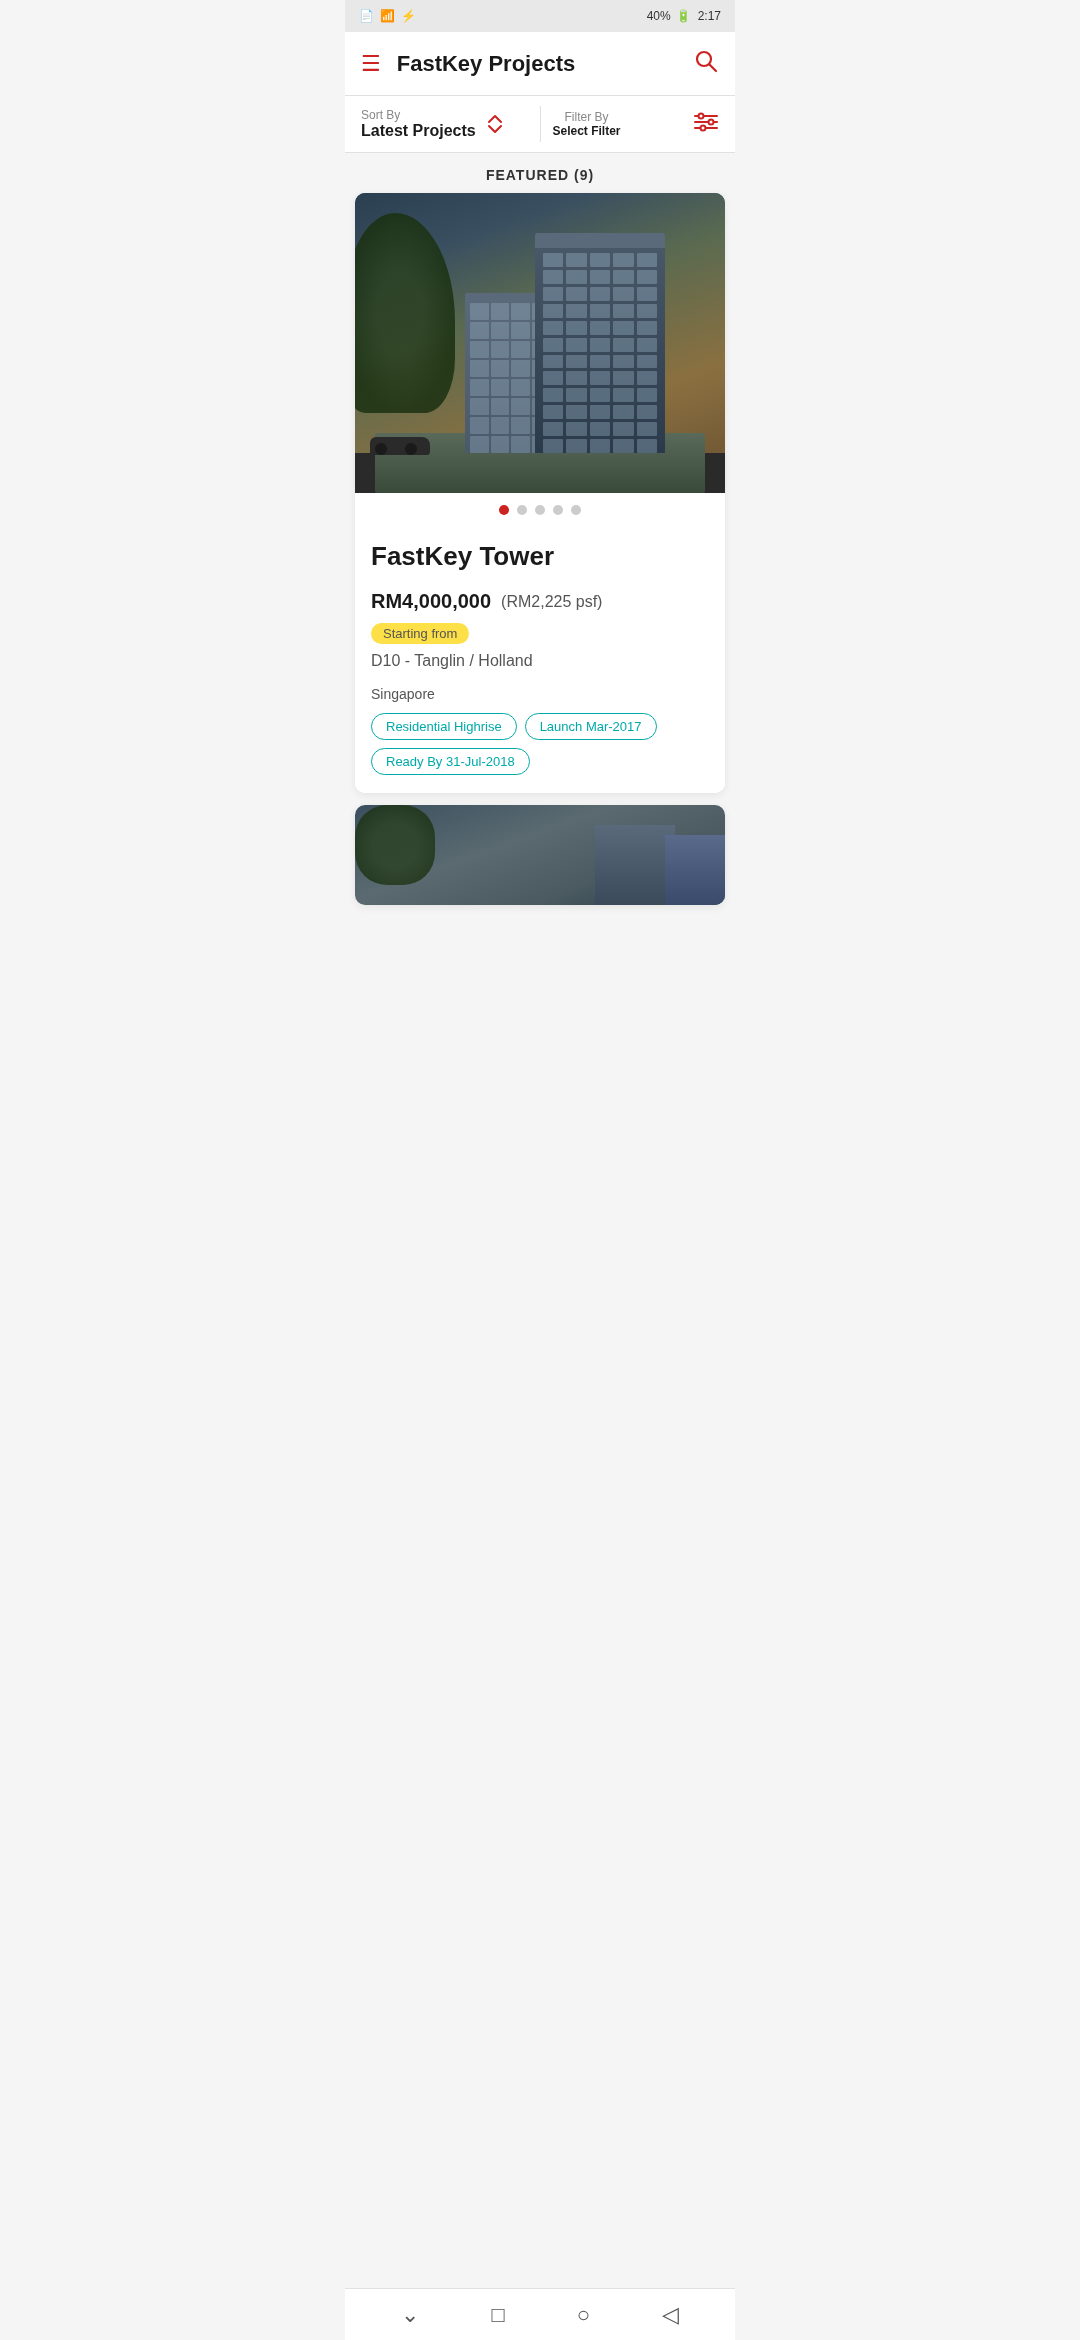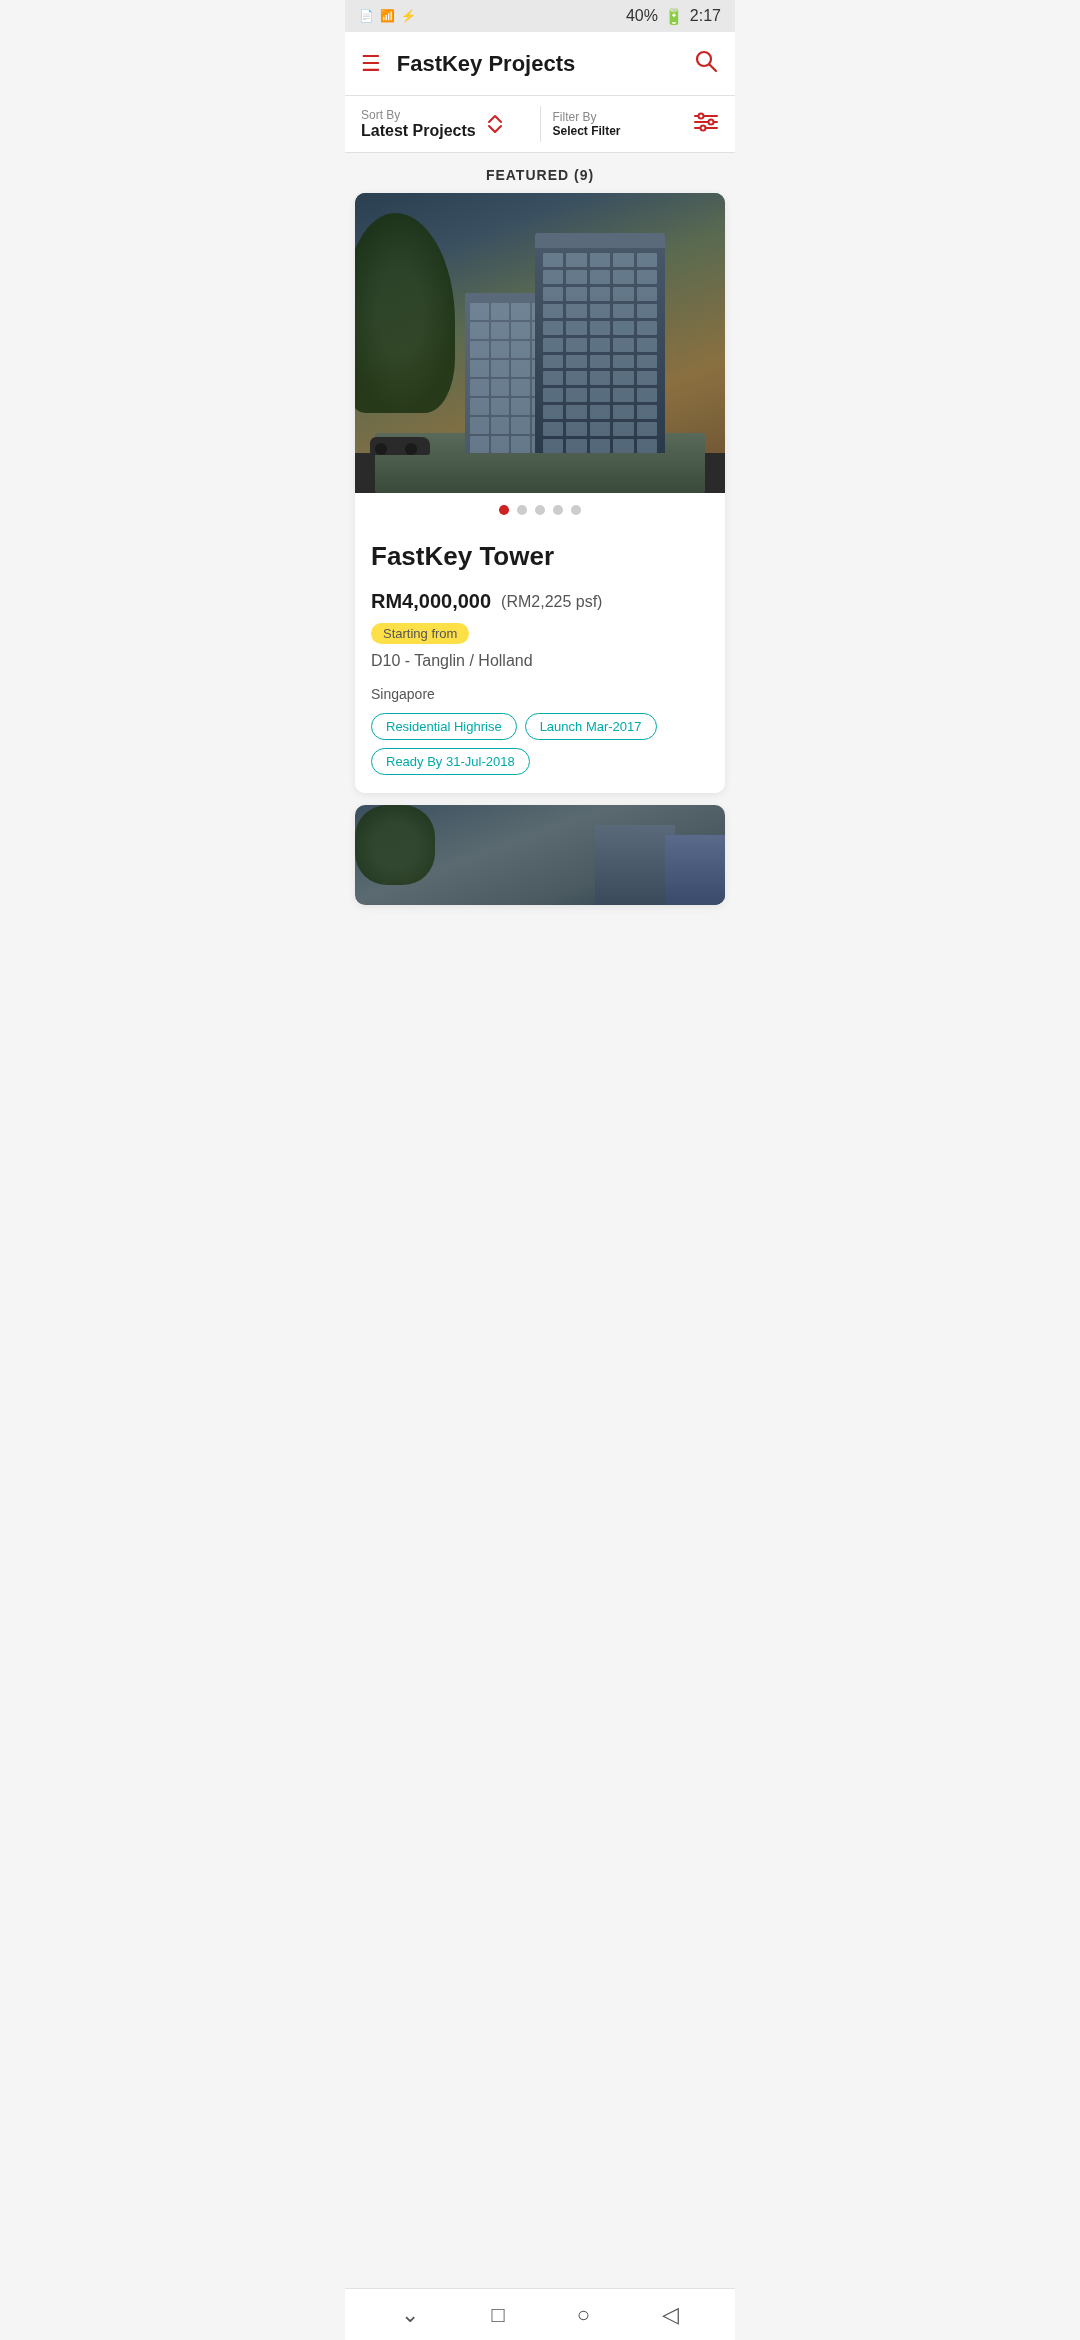--- a/index.html
+++ b/index.html
@@ -27,21 +27,21 @@
       display: flex;
       gap: 6px;
       align-items: center;
       font-size: 12px;
       color: #333;
     }
     .status-right {
       display: flex;
       align-items: center;
       gap: 6px;
-      font-size: 16px;
+      font-size: 12px;
       color: #333;
       font-weight: 500;
     }
 
     
     .header {
       background: #fff;
       display: flex;
       align-items: center;
       padding: 12px 16px;
@@ -113,20 +113,21 @@
 
     .filter-section {
       flex: 1;
       display: flex;
       align-items: center;
       justify-content: space-between;
     }
     .filter-text {
       display: flex;
       flex-direction: column;
+      align-items: center;
     }
     .filter-label {
       font-size: 12px;
       color: #888;
     }
     .filter-value {
       font-size: 12px;
       font-weight: 700;
       color: #1a1a1a;
     }

